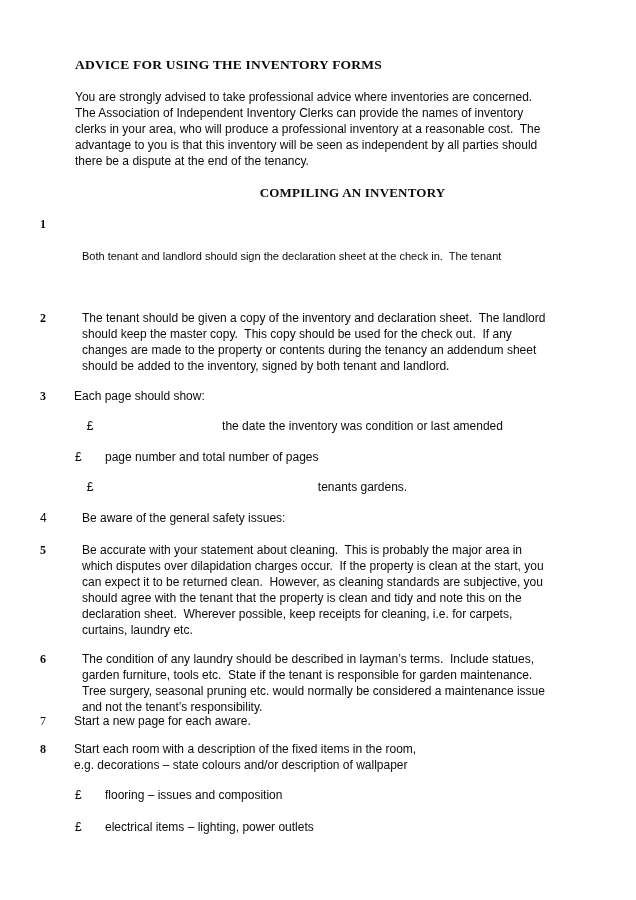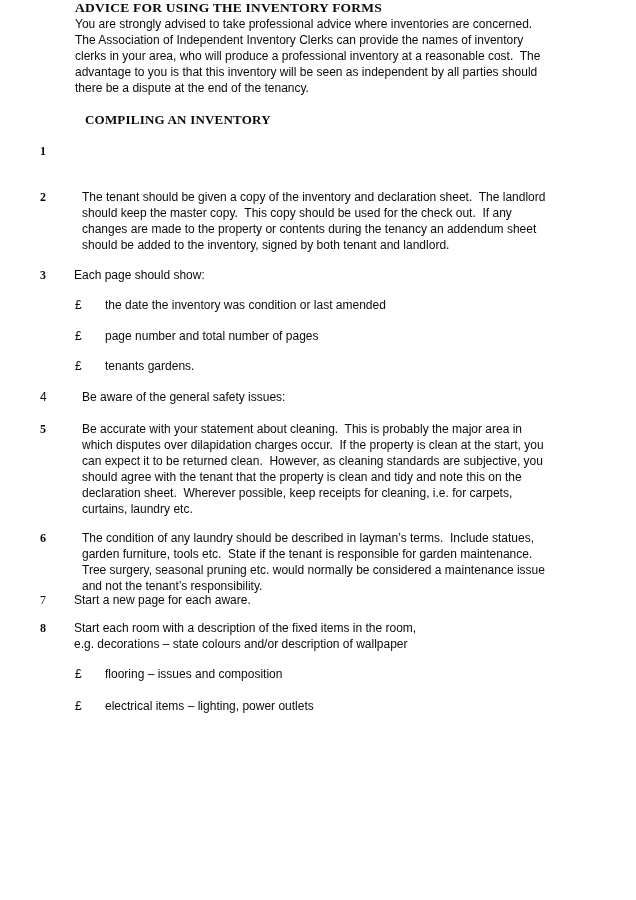--- a/index.html
+++ b/index.html
@@ -13,32 +13,33 @@
     color: #0a0a0a;
     font-family: "Liberation Sans", sans-serif;
     font-size: 12px;
     overflow: hidden;
   }
   .page {
     position: relative;
     width: 636px;
     height: 900px;
     background: #ffffff;
+    padding-top: 57px;
     box-sizing: border-box;
   }
   .doc-title {
     margin: 0 16px 0 75px;
     line-height: 16px;
     font-family: "Liberation Serif", serif;
     font-weight: bold;
     font-size: 13.5px;
     letter-spacing: 0.2px;
   }
   .para {
-    margin: 0 20px 0 75px;
+    margin: 16px 20px 0 75px;
     line-height: 16px;
     white-space: pre-wrap;
   }
   .section-heading {
     margin: 0 16px 0 85px;
     line-height: 16px;
     font-family: "Liberation Serif", serif;
     font-weight: bold;
     font-size: 13px;
     letter-spacing: 0.2px;
@@ -74,21 +75,21 @@
     line-height: 16px;
   }
   .bullet {
     display: flex;
     margin: 0 16px 0 75px;
     line-height: 16px;
   }
   .bullet .glyph { flex: 0 0 30px; }
   .bullet .text { flex: 1; white-space: pre-wrap; }
   .mb16 { margin-bottom: 16px; }
-  .mb15 { margin-bottom: 15px; }
+  .mb15 { margin-bottom: 15px; text-align: center; }
   .mb14 { margin-bottom: 14px; }
   .mb13 { margin-bottom: 13px; }
   .mb12 { margin-bottom: 12px; }
   .mbn2 { margin-bottom: -2px; }
   .mb0  { margin-bottom: 0; }
 </style>
 </head>
 <body>
 
 <div class="page">
@@ -100,20 +101,21 @@
 clerks in your area, who will produce a professional inventory at a reasonable cost.  The
 advantage to you is that this inventory will be seen as independent by all parties should
 there be a dispute at the end of the tenancy.</div>
 
 
   <div class="section-heading mb15">COMPILING AN INVENTORY</div>
 
   <div class="item mb14">
     <span class="num">1</span>
     <span class="text">
+      <span class="line-small">Both tenant and landlord should sign the declaration sheet at the check in.  The tenant</span>
     </span>
   </div>
 
   <div class="item mb14">
     <span class="num">2</span>
     <span class="text">The tenant should be given a copy of the inventory and declaration sheet.  The landlord
 should keep the master copy.  This copy should be used for the check out.  If any
 changes are made to the property or contents during the tenancy an addendum sheet
 should be added to the inventory, signed by both tenant and landlord.</span>
   </div>

